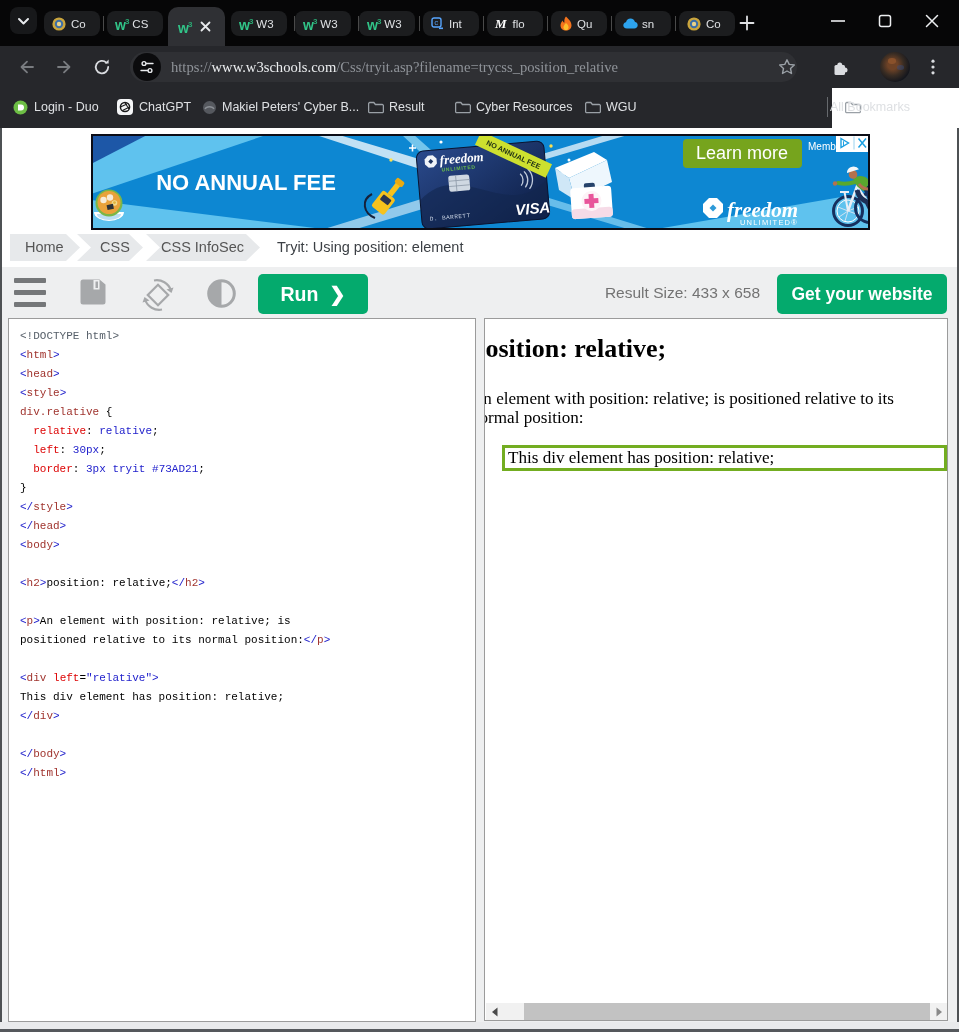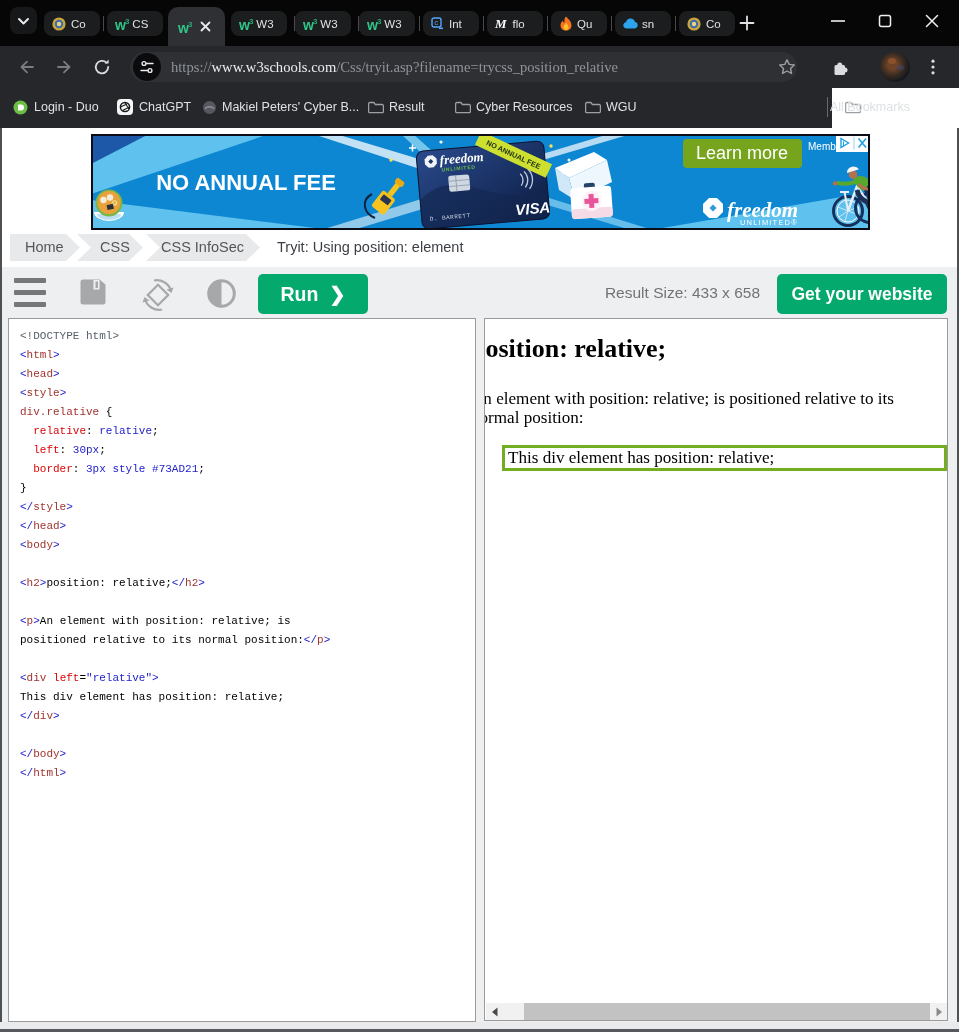--- a/index.html
+++ b/index.html
@@ -371,21 +371,21 @@
   <div class="abs" id="workspace"></div>
   <div class="abs" id="lpanel"></div>
   <div class="abs" id="rpanel"></div>
   <div class="abs" id="code"><span class="mt">&lt;!DOCTYPE html&gt;</span>
 <span class="br">&lt;</span><span class="tg">html</span><span class="br">&gt;</span>
 <span class="br">&lt;</span><span class="tg">head</span><span class="br">&gt;</span>
 <span class="br">&lt;</span><span class="tg">style</span><span class="br">&gt;</span>
 <span class="tg">div.relative</span> {
   <span class="pr">relative</span>: <span class="br">relative</span>;
   <span class="pr">left</span>: <span class="br">30px</span>;
-  <span class="pr">border</span>: <span class="br">3px style #73AD21</span>;
+  <span class="pr">border</span>: <span class="br">3px tryit #73AD21</span>;
 }
 <span class="br">&lt;/</span><span class="tg">style</span><span class="br">&gt;</span>
 <span class="br">&lt;/</span><span class="tg">head</span><span class="br">&gt;</span>
 <span class="br">&lt;</span><span class="tg">body</span><span class="br">&gt;</span>
 
 <span class="br">&lt;</span><span class="tg">h2</span><span class="br">&gt;</span>position: relative;<span class="br">&lt;/</span><span class="tg">h2</span><span class="br">&gt;</span>
 
 <span class="br">&lt;</span><span class="tg">p</span><span class="br">&gt;</span>An element with position: relative; is
 positioned relative to its normal position:<span class="br">&lt;/</span><span class="tg">p</span><span class="br">&gt;</span>
 

